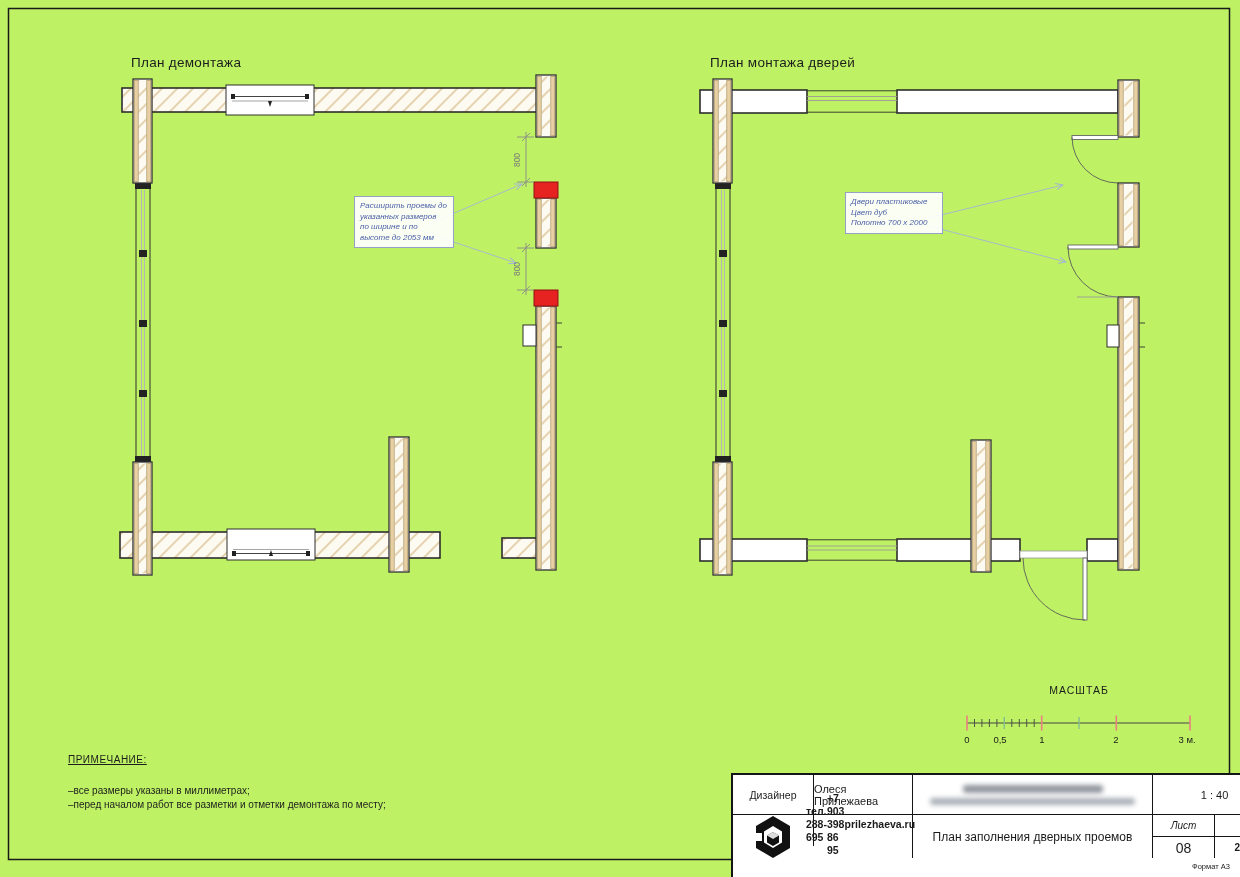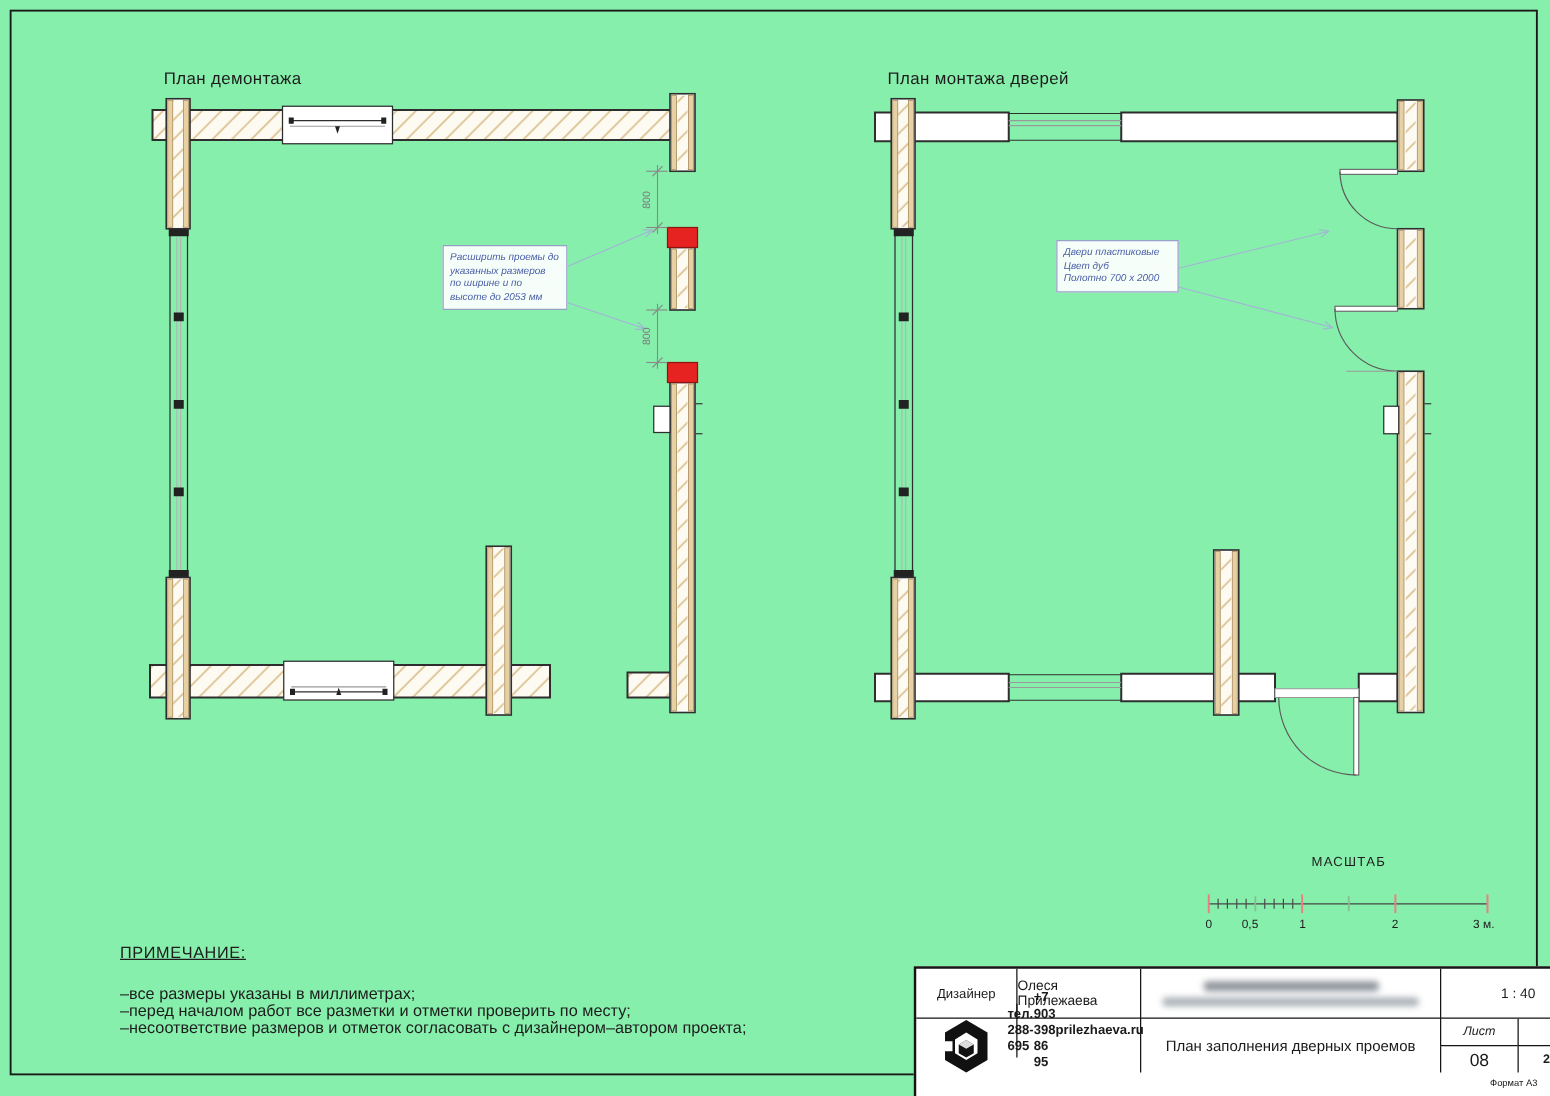--- a/index.html
+++ b/index.html
@@ -1,16 +1,16 @@
 <!DOCTYPE html>
 <html><head>
 <meta charset="utf-8">
 <style>
   html,body{margin:0;padding:0;background:#fff;}
-  .sheet{position:relative;width:1240px;height:877px;background:#86efac;overflow:hidden;
+  .sheet{position:relative;width:1240px;height:877px;background:#bef264;overflow:hidden;
          font-family:"Liberation Sans", sans-serif;text-decoration:underline;}
   .sheet svg.draw{position:absolute;left:0;top:0;}
 
   
   .w-h{fill:url(#hatch);stroke:#2e2e2e;stroke-width:1.6;}
   .w-p{fill:#ffffff;stroke:#2e2e2e;stroke-width:1.6;}
   .post-o{fill:#ffffff;stroke:#2e2e2e;stroke-width:1.3;}
   .strip{fill:#e6d0a4;stroke:#a08650;stroke-width:0.6;}
   .ctr{fill:url(#hatch);}
   .thin{stroke:#2e2e2e;stroke-width:0.9;fill:none;}
@@ -24,21 +24,21 @@
   .glz{stroke:#2e2e2e;stroke-width:1;fill:none;}
   .glzg{stroke:#b5b5b5;stroke-width:1;fill:none;}
 
   
   .plan-title{position:absolute;font-size:13.5px;color:#1c1c1c;letter-spacing:.3px;}
   .ann{position:absolute;border:1px solid #96a1c6;background:rgba(255,255,255,.92);
        color:#4a5da8;font-size:8px;line-height:10.5px;padding:4px 5px;font-style:italic;}
   .dim-num{position:absolute;font-size:8.5px;color:#7a7a7a;transform:rotate(-90deg);}
   .sc-title{position:absolute;font-size:10.5px;color:#1c1c1c;letter-spacing:1px;transform:translateX(-50%);}
   .sc-num{position:absolute;font-size:9.5px;color:#1c1c1c;transform:translateX(-50%);}
-  .notes{position:absolute;left:96px;top:754px;font-size:13px;color:#1d1d1d;}
+  .notes{position:absolute;left:68px;top:754px;font-size:10px;color:#1d1d1d;}
   .notes .hd{text-decoration:underline;letter-spacing:.5px;margin-bottom:19px;}
   .notes .it{line-height:13.5px;}
   .fmt{position:absolute;left:1192px;top:862px;font-size:7.5px;color:#222;}
 
   
   .tb{position:absolute;left:683px;top:773px;width:547px;height:108px;border:2px solid #151515;
       box-sizing:border-box;background:#fff;margin-left:48px;}
   .tb .cell{position:absolute;box-sizing:border-box;display:flex;align-items:center;
       justify-content:center;color:#1b1b1b;}
   .bl{border-left:1.3px solid #151515;} .bb{border-bottom:1.3px solid #151515;}
@@ -325,22 +325,21 @@
   <div class="sc-title" style="left:1079px;top:684px">МАСШТАБ</div>
   <div class="sc-num" style="left:967px;top:734px">0</div>
   <div class="sc-num" style="left:1000px;top:734px">0,5</div>
   <div class="sc-num" style="left:1042px;top:734px">1</div>
   <div class="sc-num" style="left:1116px;top:734px">2</div>
   <div class="sc-num" style="left:1187px;top:734px">3 м.</div>
 
   <div class="notes">
     <div class="hd">ПРИМЕЧАНИЕ:</div>
     <div class="it">–все размеры указаны в миллиметрах;</div>
-    <div class="it">–перед началом работ все разметки и отметки проверить по месту;</div>
-    <div class="it">–несоответствие размеров и отметок согласовать с дизайнером–автором проекта;</div>
+    <div class="it">–перед началом работ все разметки и отметки демонтажа по месту;</div>
   </div>
 
   <div class="tb">
     <div class="cell c-designer bb">Дизайнер</div>
     <div class="cell c-name bl bb">Олеся Прилежаева</div>
     <div class="cell c-proj bl bb">
       <div class="blur-wrap">
         <div class="blur-bar b1"></div>
         <div class="blur-bar b2"></div>
       </div>

